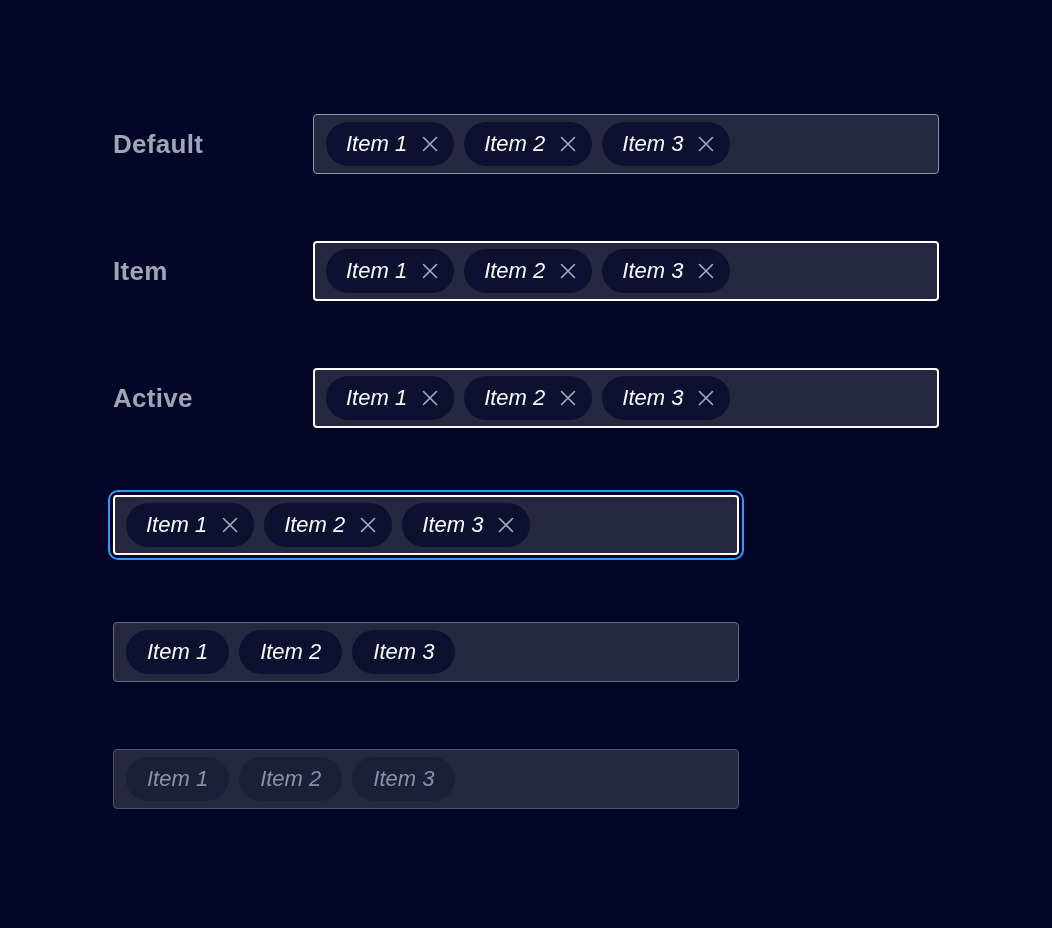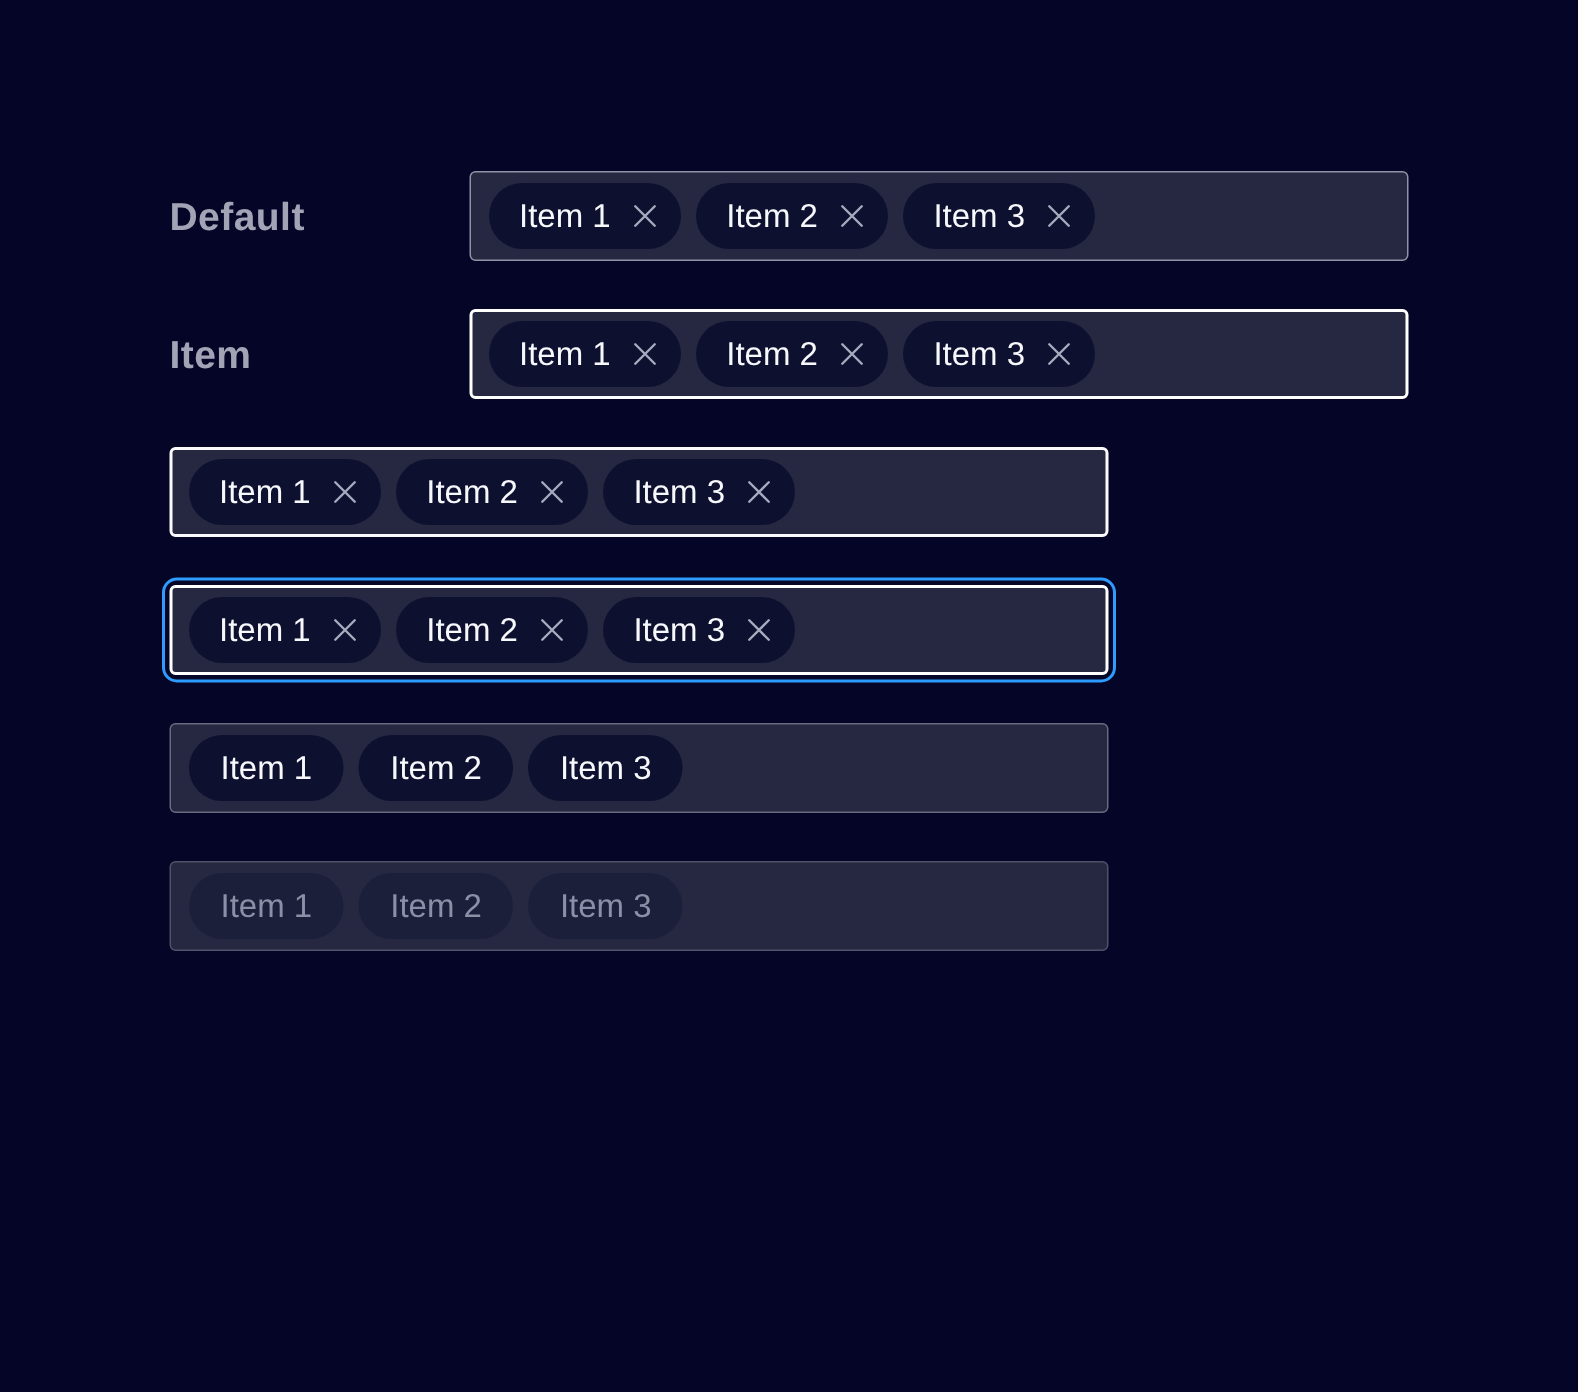--- a/index.html
+++ b/index.html
@@ -5,21 +5,21 @@
   html, body { margin:0; padding:0; }
   body {
     width:1052px; height:928px;
     background:#050527;
     font-family:"Liberation Sans","DejaVu Sans",sans-serif;
     overflow:hidden;
   }
   .sheet { padding-top:114px; padding-left:113px; }
   .state-row {
     display:flex; align-items:center;
-    height:60px; margin-bottom:32px;
+    height:60px; margin-bottom:67px;
   }
   .row-label {
     width:200px; flex:0 0 200px;
     font-size:26px; font-weight:bold;
     color:#a2a4b6; letter-spacing:0.3px;
   }
   .field {
     box-sizing:border-box;
     width:626px; height:60px;
     background:#252840;
@@ -41,21 +41,21 @@
   .state-disabled .field { border-color:#4e5269; }
 
   .chip {
     display:inline-flex; align-items:center;
     height:44px; border-radius:22px;
     background:#0e102f;
     padding:0 13px 0 20px;
     gap:12px;
     flex:0 0 auto;
   }
-  .chip-label { color:#f7f8fc; font-size:22px; line-height:1; white-space:nowrap; }
+  .chip-label { color:#f7f8fc; font-size:22px; line-height:1; white-space:nowrap;font-style:italic; }
   .chip-remove {
     background:none; border:none; margin:0; padding:0;
     display:flex; align-items:center; justify-content:center;
     cursor:pointer;
   }
   .chip-remove svg { stroke:#a6abbe; display:block; }
 
   .state-readonly .chip, .state-disabled .chip { padding:0 21px; }
   .state-disabled .chip { background:#1c1f3a; }
   .state-disabled .chip-label { color:#8b90a6; }
@@ -119,20 +119,21 @@
         <button class="chip-remove" type="button">
           <svg width="22" height="22" viewBox="0 0 22 22" fill="none">
               <path d="M4.5 4.5 L17.5 17.5 M17.5 4.5 L4.5 17.5" stroke-width="1.6" stroke-linecap="round"></path>
             </svg>
         </button>
       </span>
     </div>
   </div>
 
   <div class="state-row state-active">
+    <div class="row-label">Active</div>
     <div class="field">
       <span class="chip">
         <span class="chip-label">Item 1</span>
         <button class="chip-remove" type="button">
           <svg width="22" height="22" viewBox="0 0 22 22" fill="none">
               <path d="M4.5 4.5 L17.5 17.5 M17.5 4.5 L4.5 17.5" stroke-width="1.6" stroke-linecap="round"></path>
             </svg>
         </button>
       </span>
       <span class="chip">

